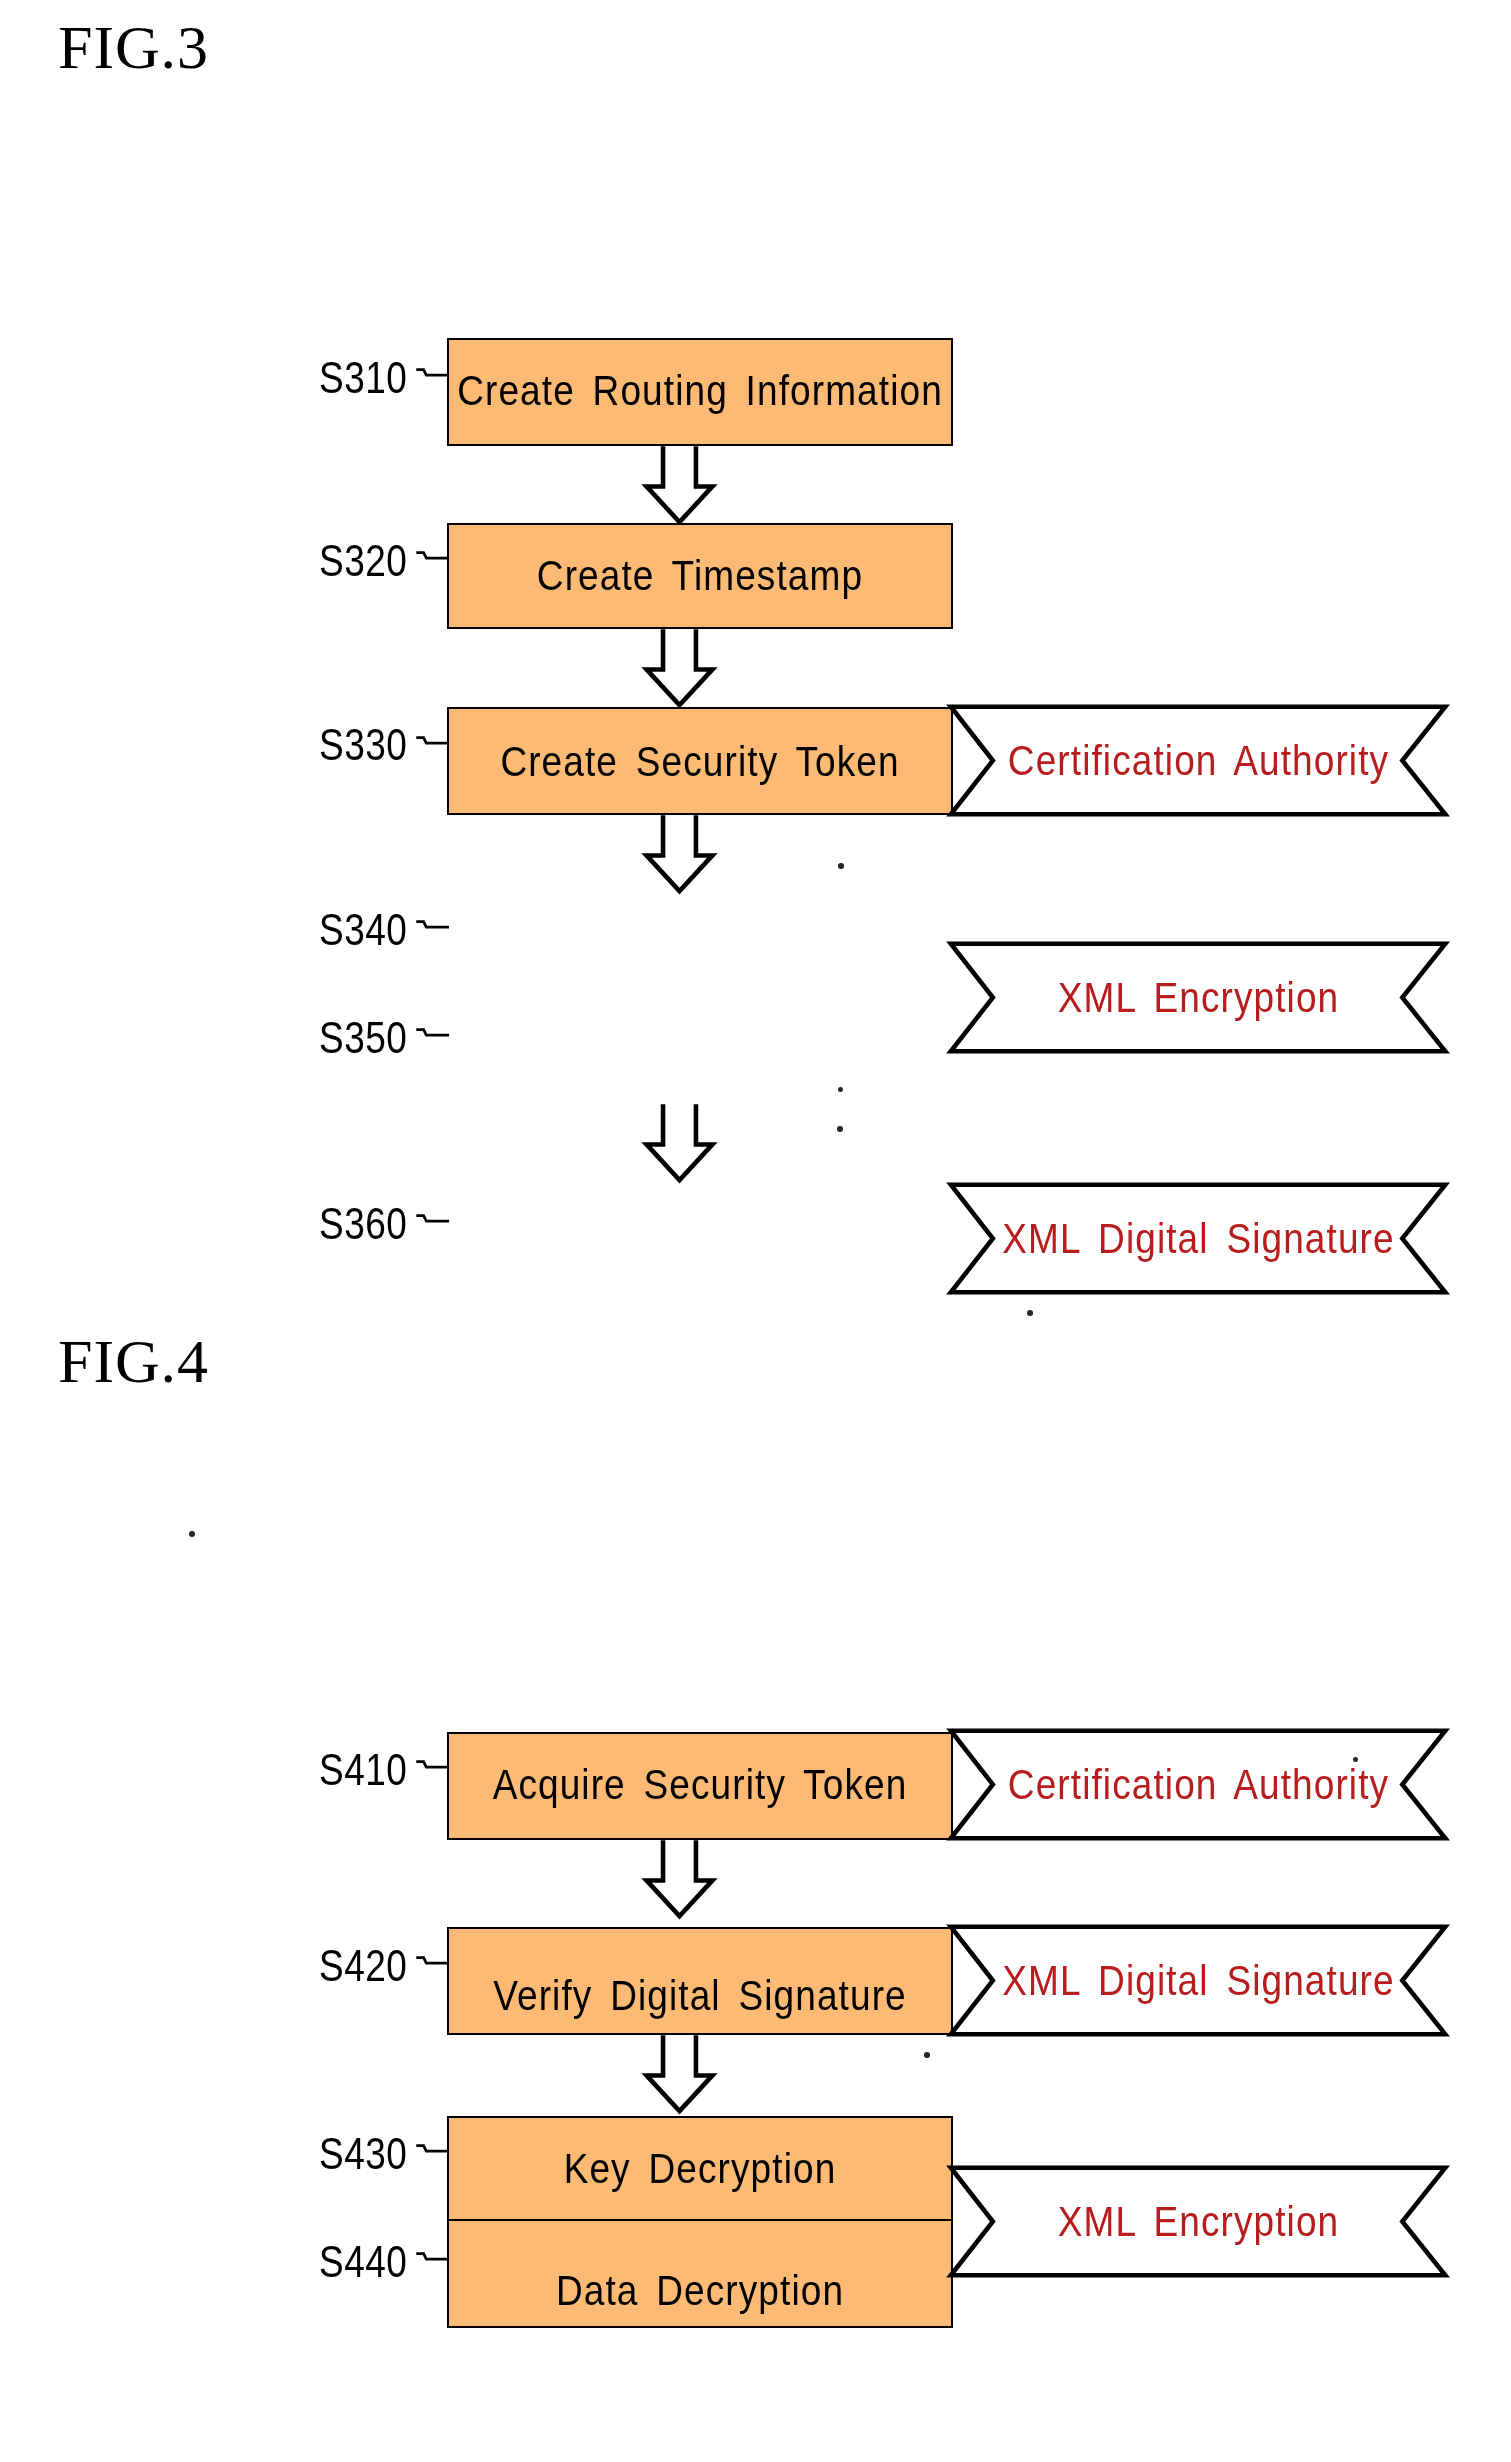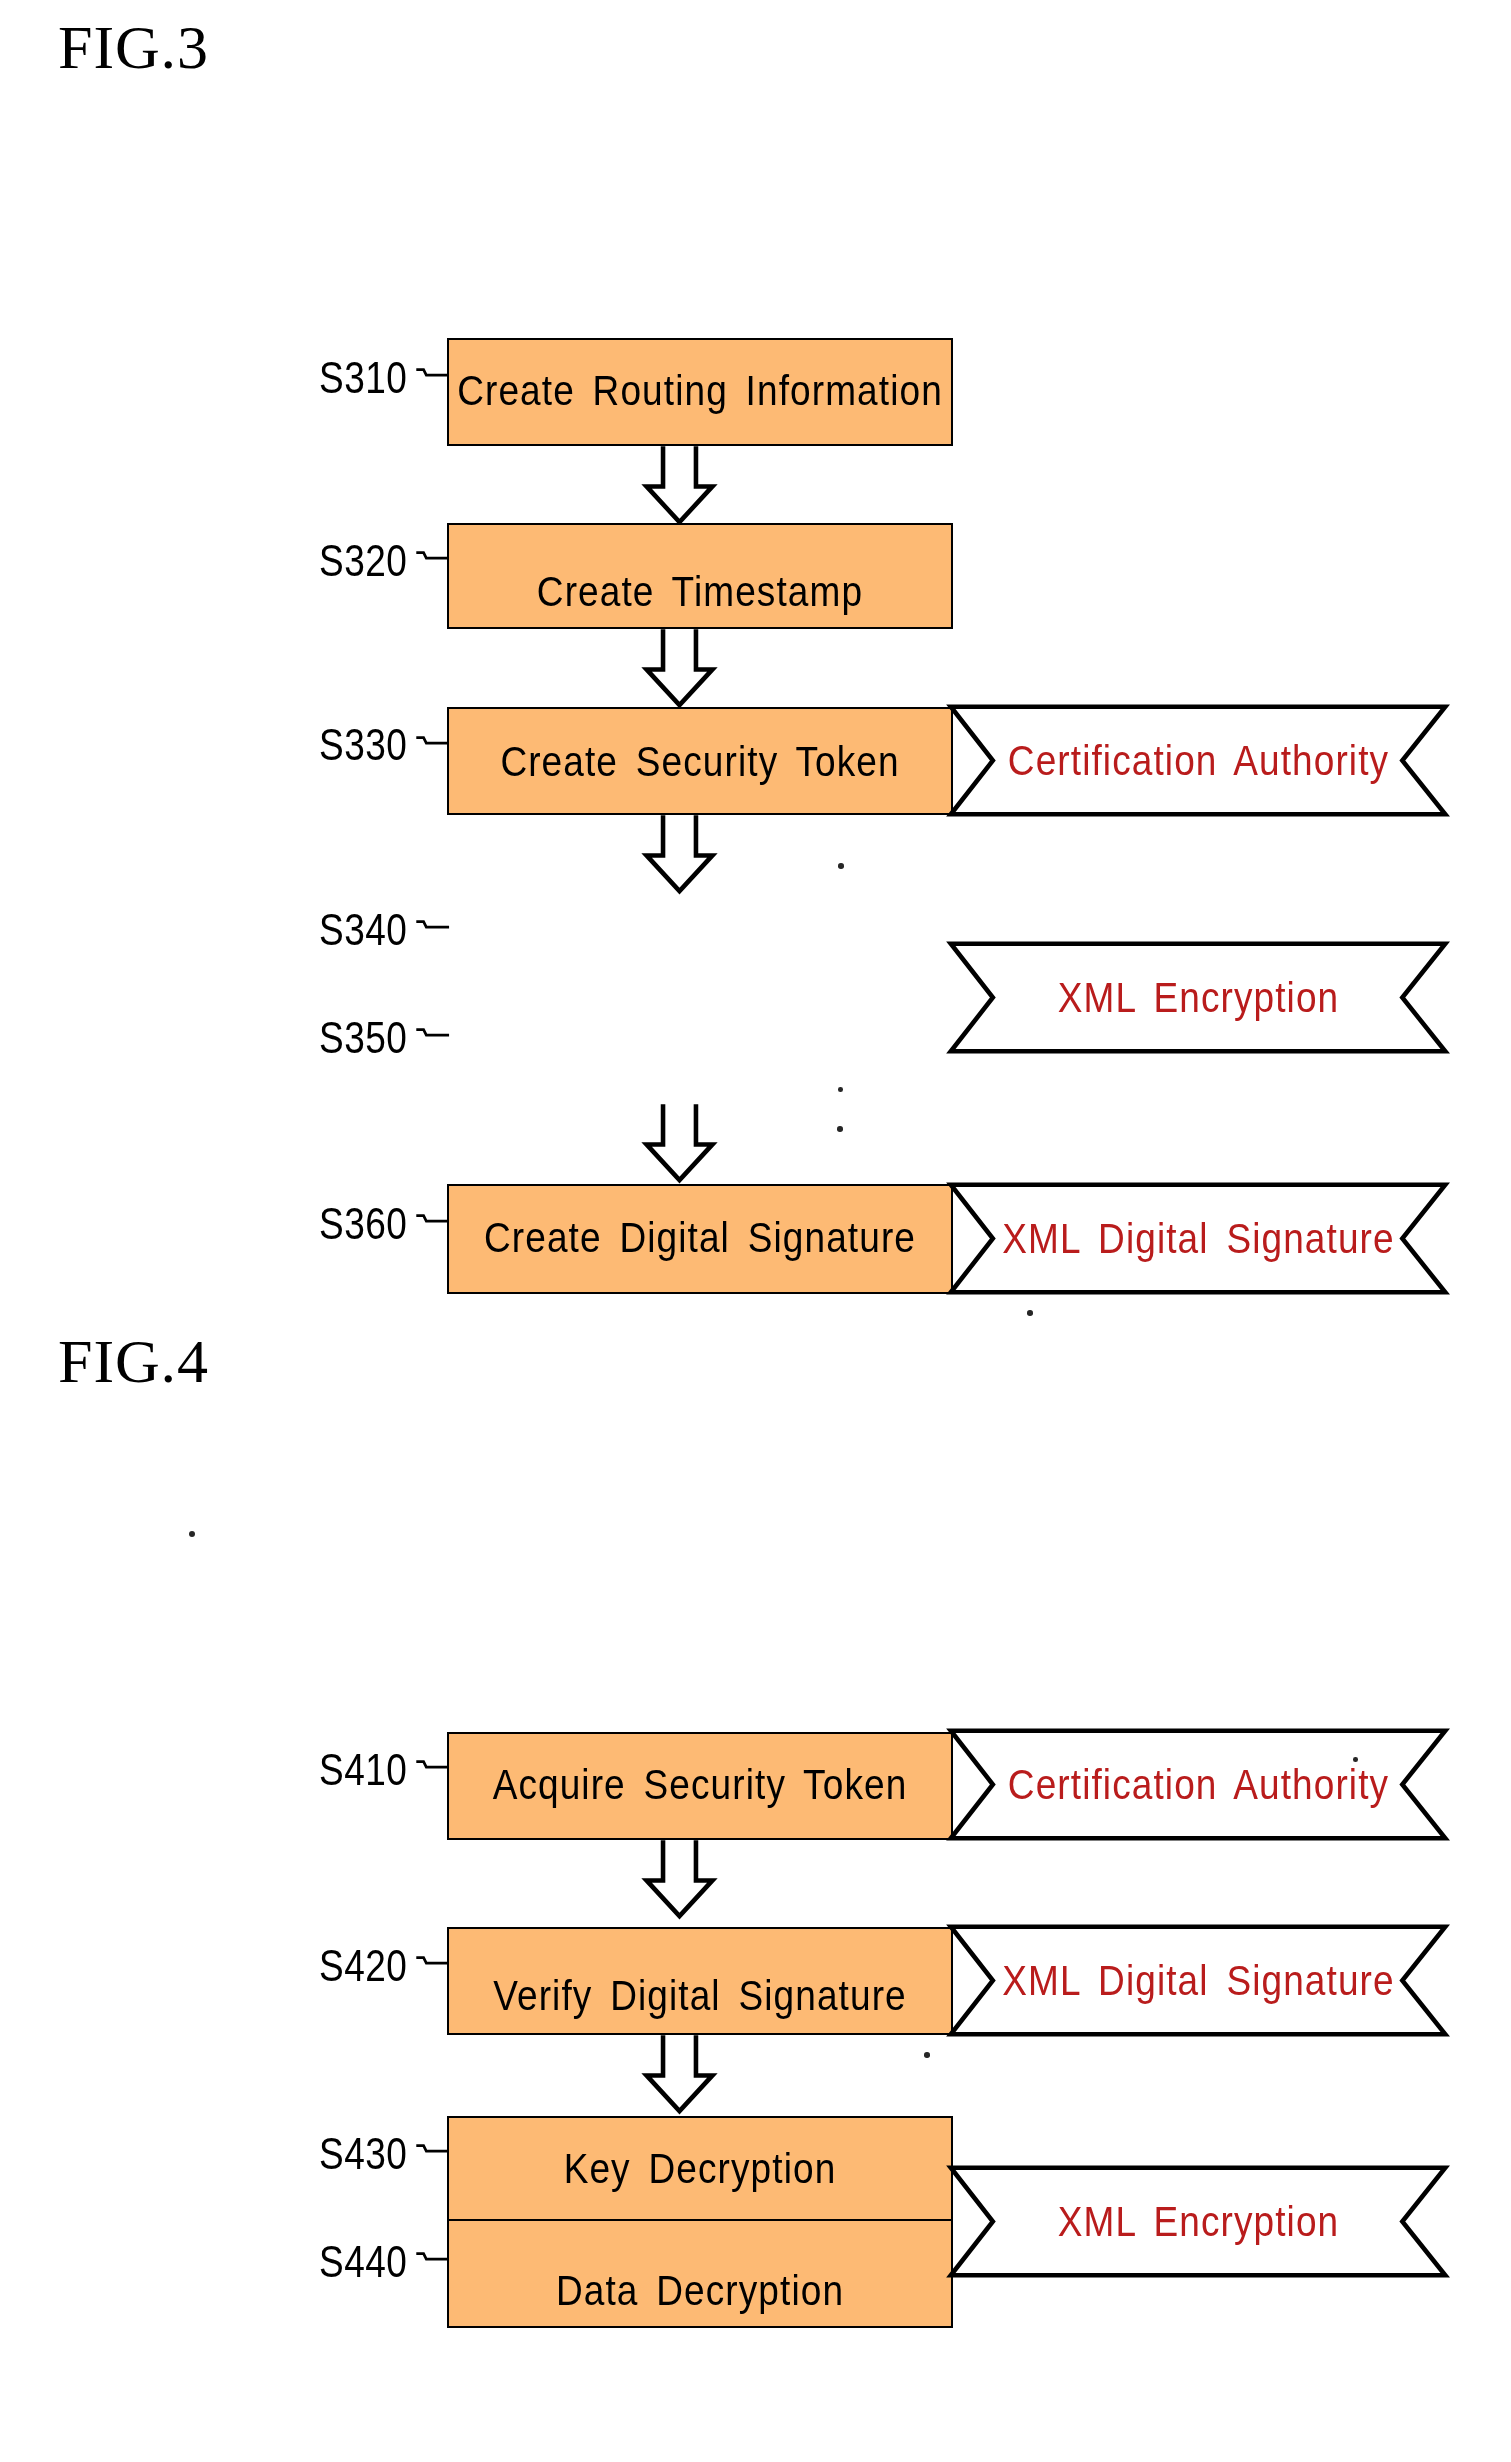--- a/index.html
+++ b/index.html
@@ -172,21 +172,21 @@
         </svg>
       </div>
 
       <div class="step-label" style="left:309px; top:541px;">S320</div>
       <div class="tick" style="left:406px; top:550px;">
         <svg width="37" height="16.4" viewBox="0 0 40 18">
           <path d="M0 3 L8 3 L11 9 L16 9 L36 9" fill="none" stroke="#000" stroke-width="3"></path>
         </svg>
       </div>
       <div class="proc-box" id="box-s320" style="left:437px; top:523px; width:506px; height:106px;">
-        <div class="proc-row" style="top:16px; height:101px;">
+        <div class="proc-row" style="top:0; height:101px;">
           <span class="proc-text">Create  Timestamp</span>
         </div>
       </div>
 
       <div class="block-arrow" style="left:632px; top:629px;">
         <svg width="75" height="79" viewBox="0 0 82 86">
           <path d="M23 0 L23 44 L5 44 L41 83 L77 44 L59 44 L59 0" fill="#ffffff" stroke="#000" stroke-width="5" stroke-linejoin="miter"></path>
         </svg>
       </div>
 
@@ -244,25 +244,20 @@
         <svg width="75" height="79" viewBox="0 0 82 86">
           <path d="M23 0 L23 44 L5 44 L41 83 L77 44 L59 44 L59 0" fill="#ffffff" stroke="#000" stroke-width="5" stroke-linejoin="miter"></path>
         </svg>
       </div>
 
       <div class="step-label" style="left:309px; top:1204px;">S360</div>
       <div class="tick" style="left:406px; top:1213px;">
         <svg width="37" height="16.4" viewBox="0 0 40 18">
           <path d="M0 3 L8 3 L11 9 L16 9 L36 9" fill="none" stroke="#000" stroke-width="3"></path>
         </svg>
-      </div>
-      <div class="proc-box" id="box-s360" style="left:437px; top:1184px; width:506px; height:110px;">
-        <div class="proc-row" style="top:0; height:104px;">
-          <span class="proc-text">Create  Digital  Signature</span>
-        </div>
       </div>
 
       <div class="banner" style="left:939px; top:1182px; width:499px; height:113px;">
         <svg width="499" height="113" viewBox="0 0 546 124" preserveAspectRatio="none">
           <path d="M2 3 L543 3 L496 62 L543 121 L2 121 L48 62 Z" fill="#ffffff" stroke="#000" stroke-width="5" stroke-linejoin="miter"></path>
         </svg>
         <div class="banner-text">
           <span>XML Digital  Signature</span>
         </div>
       </div>

